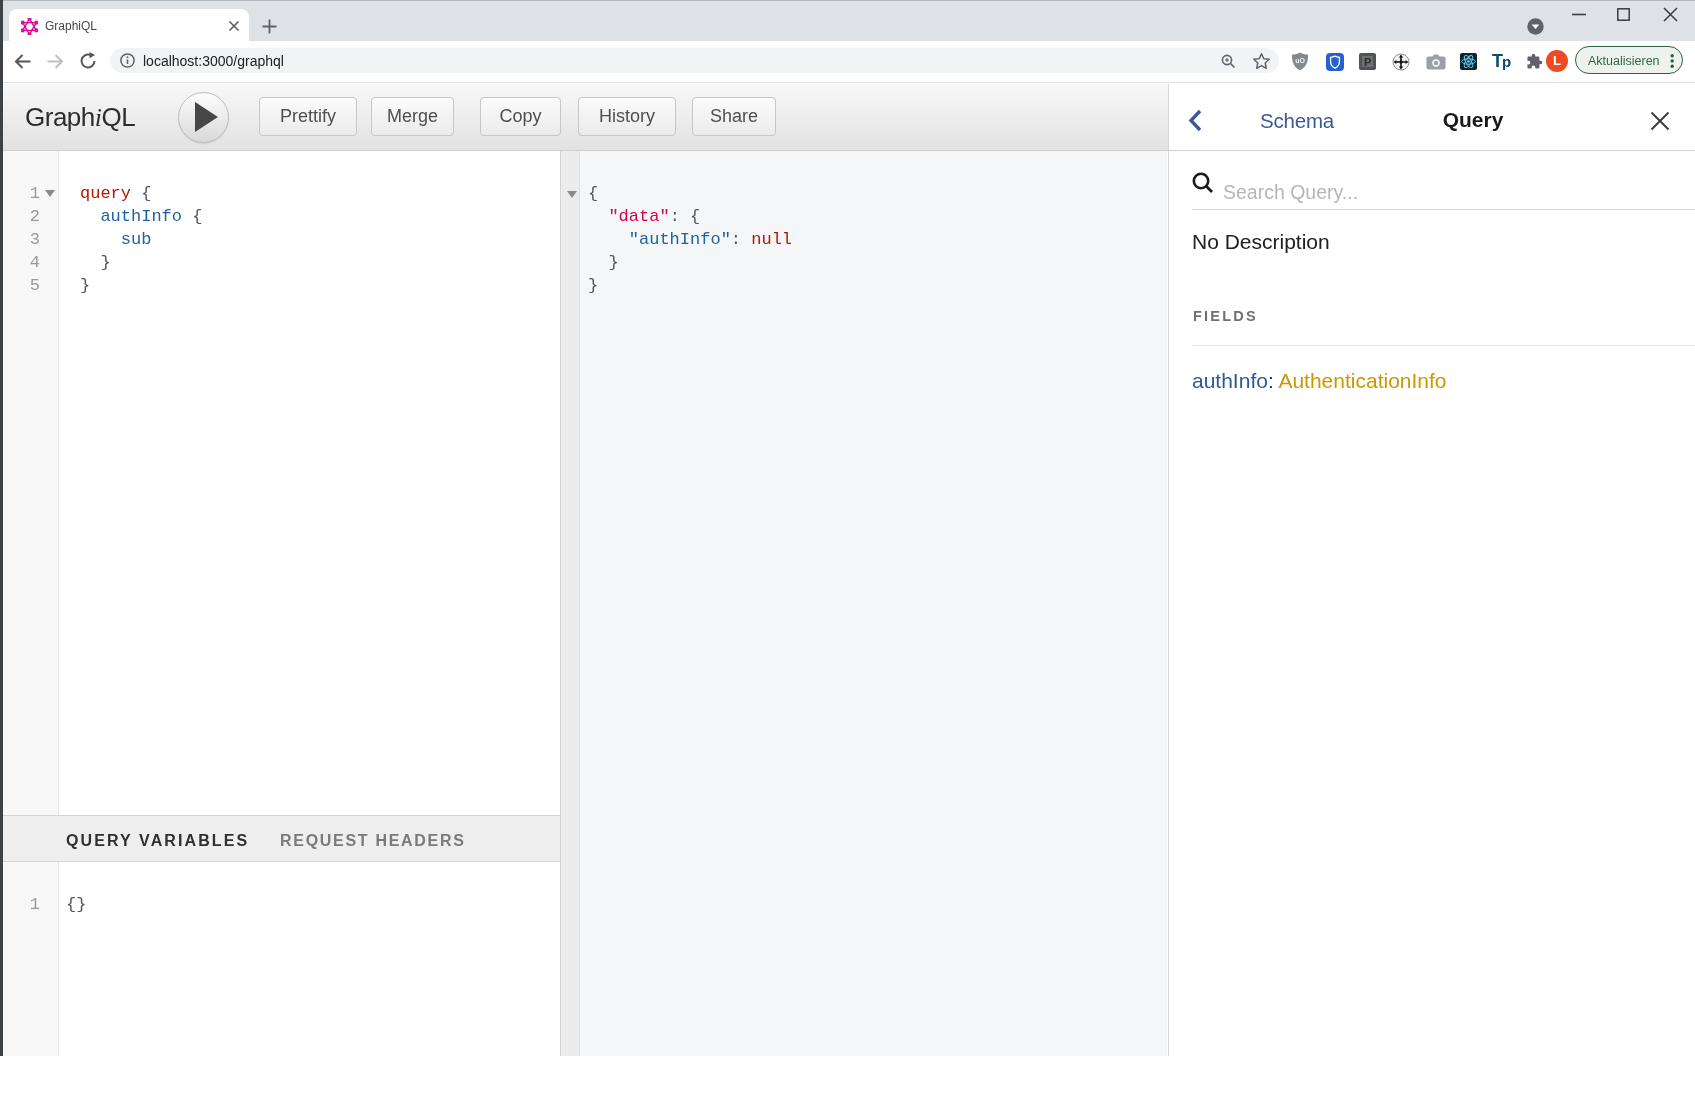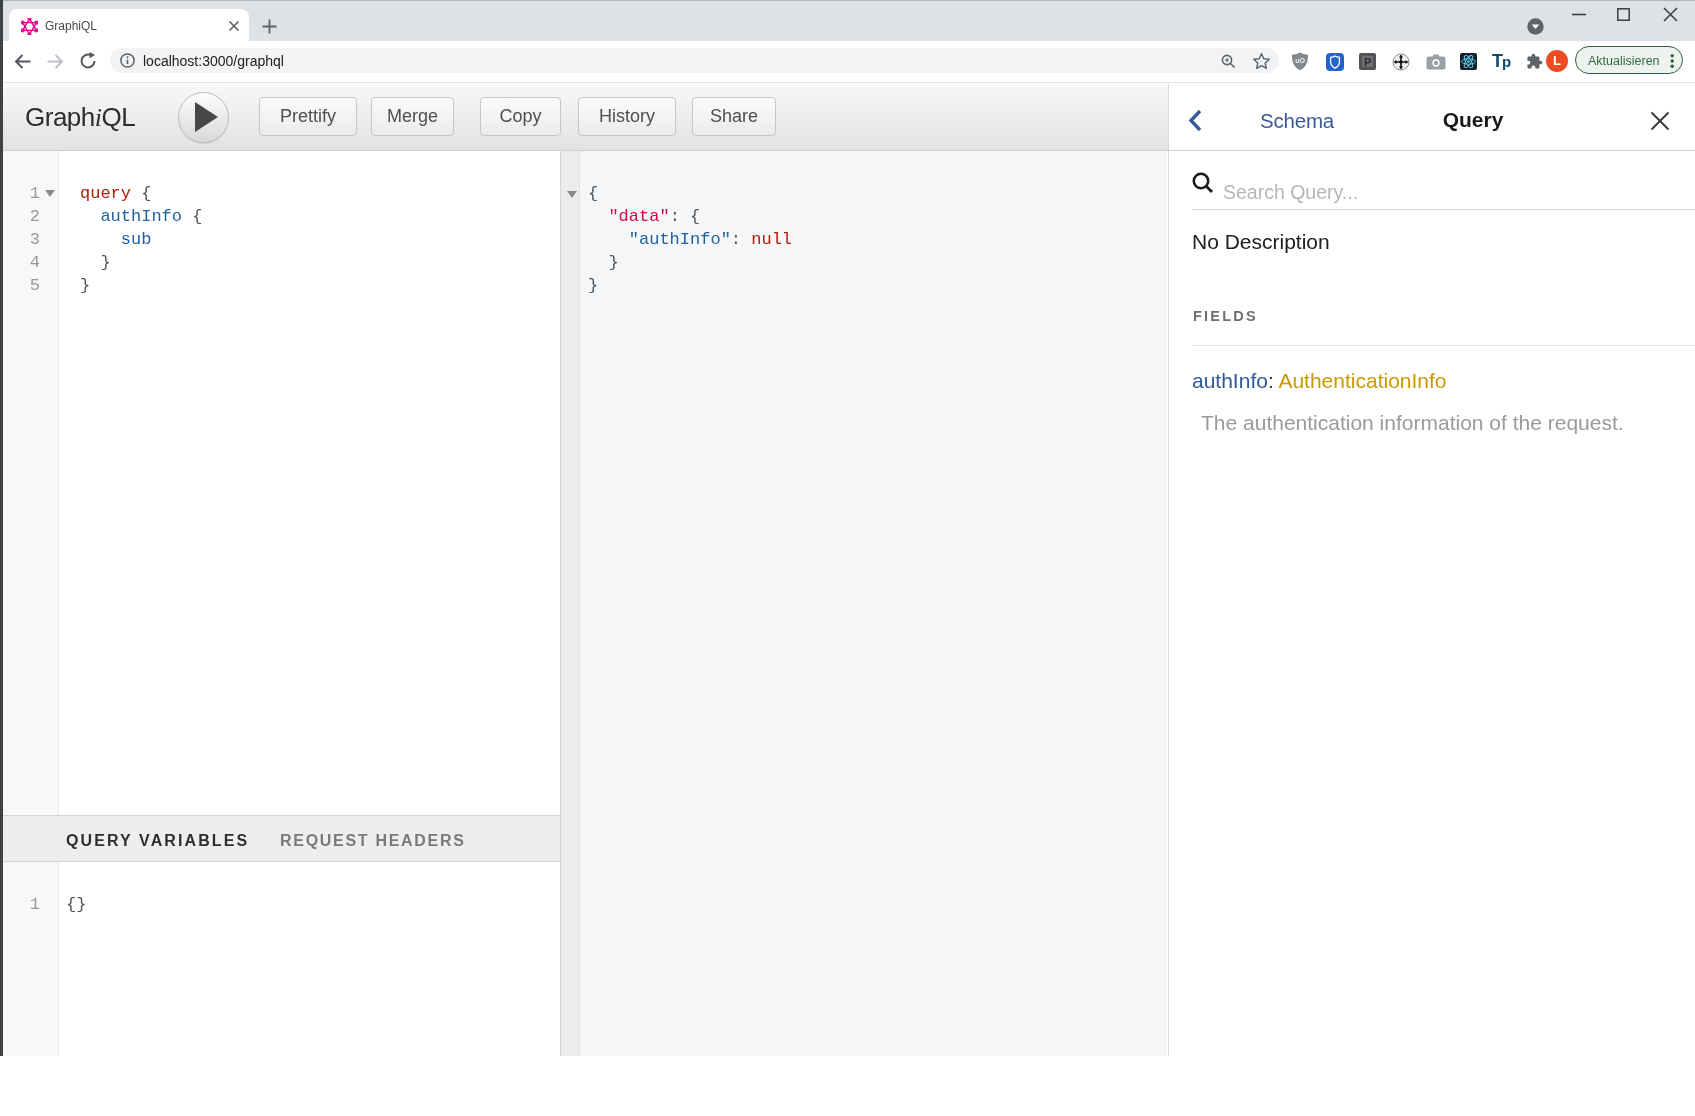--- a/index.html
+++ b/index.html
@@ -214,17 +214,16 @@
       <path d="M15.3 15.3 L21 21" stroke="#1b1b1b" stroke-width="2.8"></path>
     </svg>
   <div class="abs" id="schema-link">Schema</div>
   <div class="abs" id="doctitle">Query</div>
   <div class="abs" id="searchph">Search Query...</div>
   <div class="abs" id="searchline"></div>
   <div class="abs" id="nodesc">No Description</div>
   <div class="abs" id="fields">FIELDS</div>
   <div class="abs" id="fieldline"></div>
   <div class="abs" id="fieldrow"><span style="color:#2e5896;">authInfo</span><span style="color:#333;">: </span><span style="color:#CA9800;">AuthenticationInfo</span></div>
-  <div class="abs" id="fielddesc">The authentication information of the request.</div>
 
   <div class="abs" id="leftborder"></div>
   <div class="abs" id="bottombar"></div>
 </div>
 
 </body></html>

